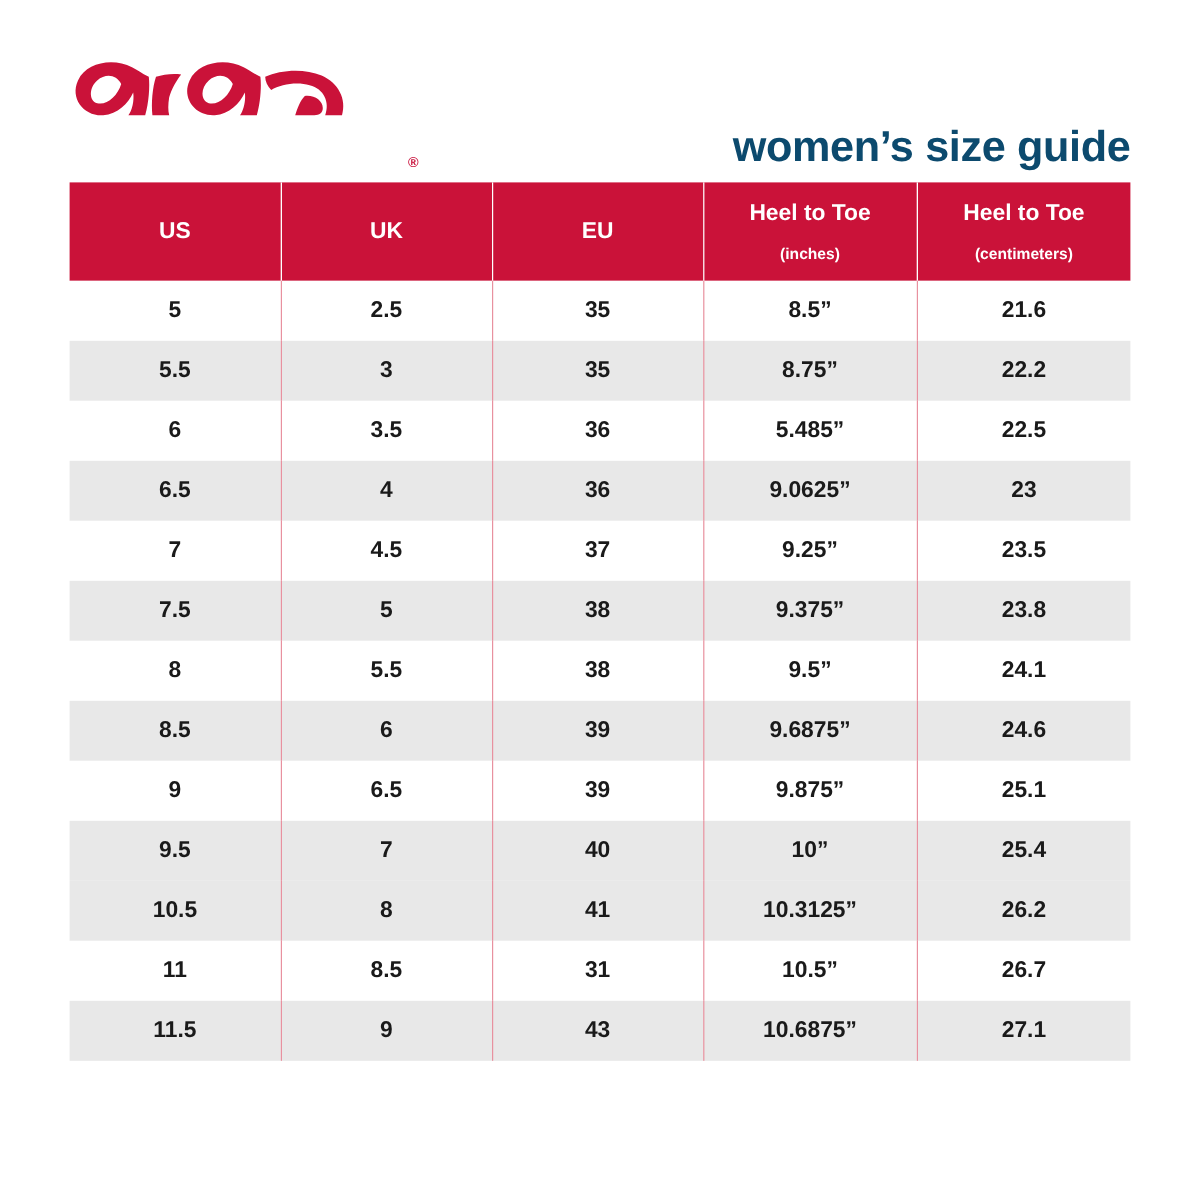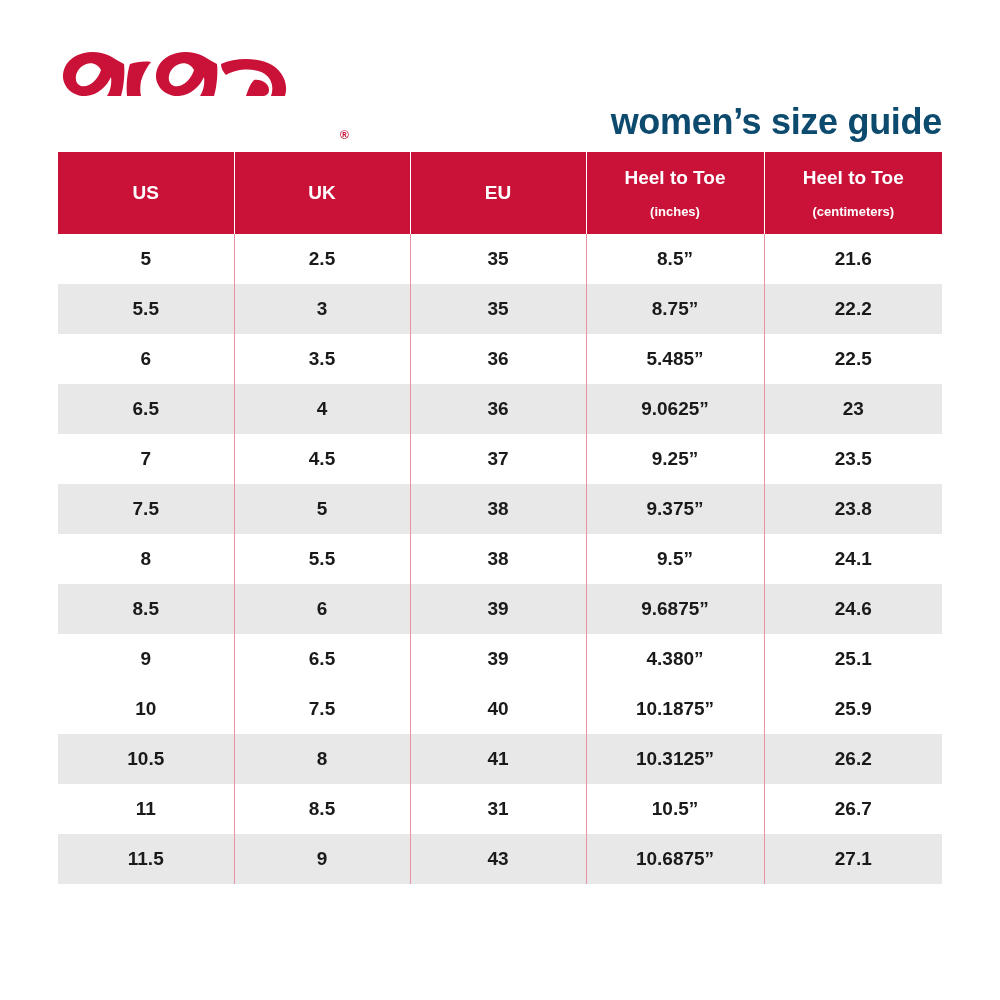--- a/index.html
+++ b/index.html
@@ -200,29 +200,29 @@
           <td>8.5</td>
           <td>6</td>
           <td>39</td>
           <td>9.6875”</td>
           <td>24.6</td>
         </tr>
         <tr class="plain">
           <td>9</td>
           <td>6.5</td>
           <td>39</td>
-          <td>4.380”</td>
+          <td>9.875”</td>
           <td>25.1</td>
         </tr>
-        <tr class="plain">
-          <td>10</td>
-          <td>7.5</td>
+        <tr class="alt">
+          <td>9.5</td>
+          <td>7</td>
           <td>40</td>
-          <td>10.1875”</td>
-          <td>25.9</td>
+          <td>10”</td>
+          <td>25.4</td>
         </tr>
         <tr class="alt">
           <td>10.5</td>
           <td>8</td>
           <td>41</td>
           <td>10.3125”</td>
           <td>26.2</td>
         </tr>
         <tr class="plain">
           <td>11</td>

